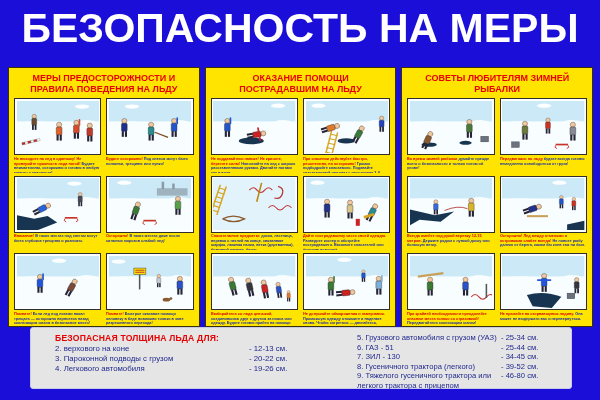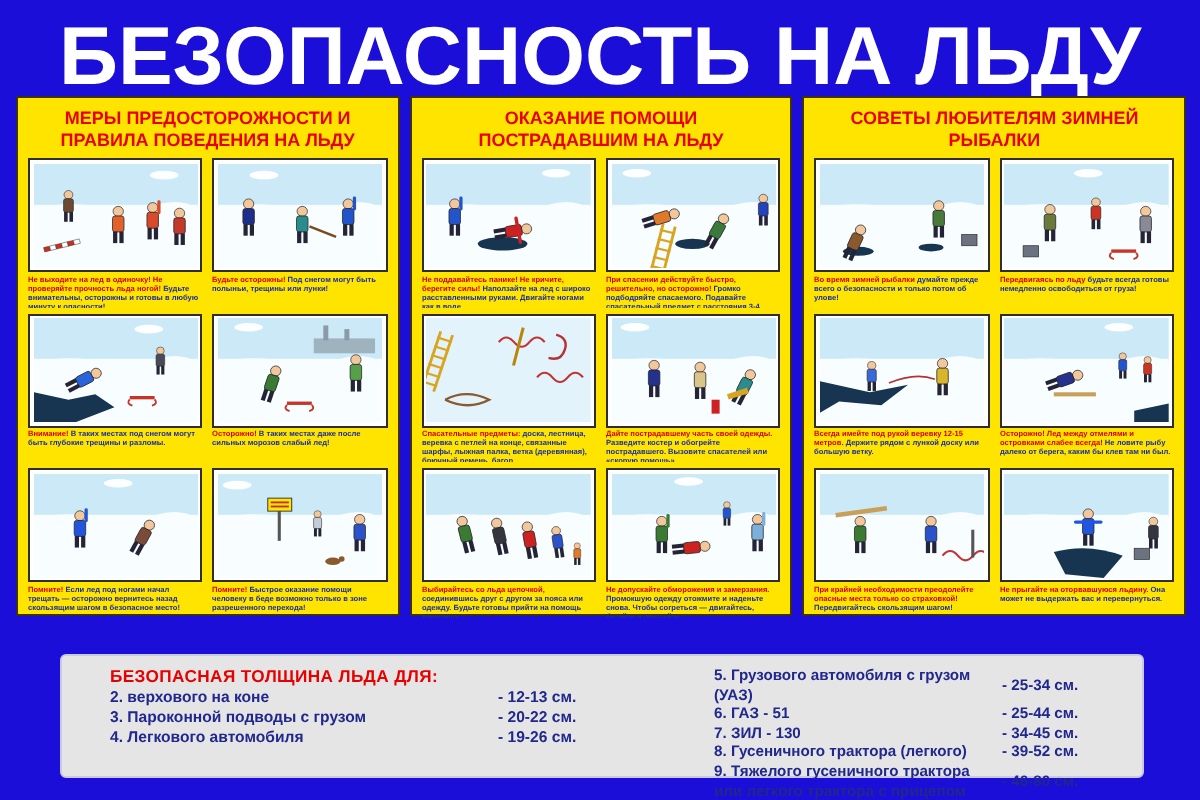--- a/index.html
+++ b/index.html
@@ -9,21 +9,21 @@
     font-family:"Liberation Sans", sans-serif;
     -webkit-font-smoothing:antialiased;
   }
   .title{
     position:absolute;left:0;top:0;width:600px;height:56px;
     display:flex;align-items:center;justify-content:center;
     color:#ffffff;font-weight:800;font-size:41px;letter-spacing:0px;
     white-space:nowrap;
   }
   .panels{
-    position:absolute;left:8px;top:48px;width:585px;height:260px;
+    position:absolute;left:8px;top:67px;width:585px;height:260px;
     display:flex;gap:5px;
   }
   .panel{
     flex:1;background:#ffe400;border:1px solid #3a3200;
     box-sizing:border-box;padding:3px 5px 4px 5px;
     display:flex;flex-direction:column;
   }
   .panel-header{
     color:#e80000;font-weight:700;font-size:9px;line-height:1.25;
     text-align:center;text-transform:uppercase;
@@ -56,32 +56,32 @@
     display:flex;
     gap:36px;
   }
   .col-left{width:252px;flex:none;}
   .col-right{flex:1;padding-left:14px;}
   .list-header{
     color:#e60000;font-weight:800;font-size:8.6px;line-height:11px;
     letter-spacing:0.2px;
   }
   .row{
-    display:flex;align-items:center;
-    color:#20288e;font-weight:700;font-size:7.8px;line-height:10.2px;
+    display:flex;align-items:flex-start;
+    color:#20288e;font-weight:400;font-size:7.8px;line-height:10.2px;
   }
   .col-right .row{line-height:9.6px;font-size:7.6px;}
   .row .nm{flex:1;padding-right:4px;}
   .row .val{flex:none;min-width:58px;white-space:nowrap;}
   .col-right .row .val{min-width:62px;}
 </style>
 </head>
 <body>
 
-<div class="title">БЕЗОПАСНОСТЬ НА ЛЬДУ</div>
+<div class="title">БЕЗОПАСНОСТЬ НА МЕРЫ</div>
 
 <div class="panels">
   <div class="panel">
     <div class="panel-header">МЕРЫ ПРЕДОСТОРОЖНОСТИ И ПРАВИЛА ПОВЕДЕНИЯ НА ЛЬДУ</div>
     <div class="cells">
         <div class="cell">
           <div class="pic">
             <svg xmlns="http://www.w3.org/2000/svg" viewBox="0 0 86 56" preserveAspectRatio="none" width="100%" height="52">
               <rect width="86" height="24" fill="#cce9f8"></rect>
               <rect y="22" width="86" height="34" fill="#f8fdff"></rect>

